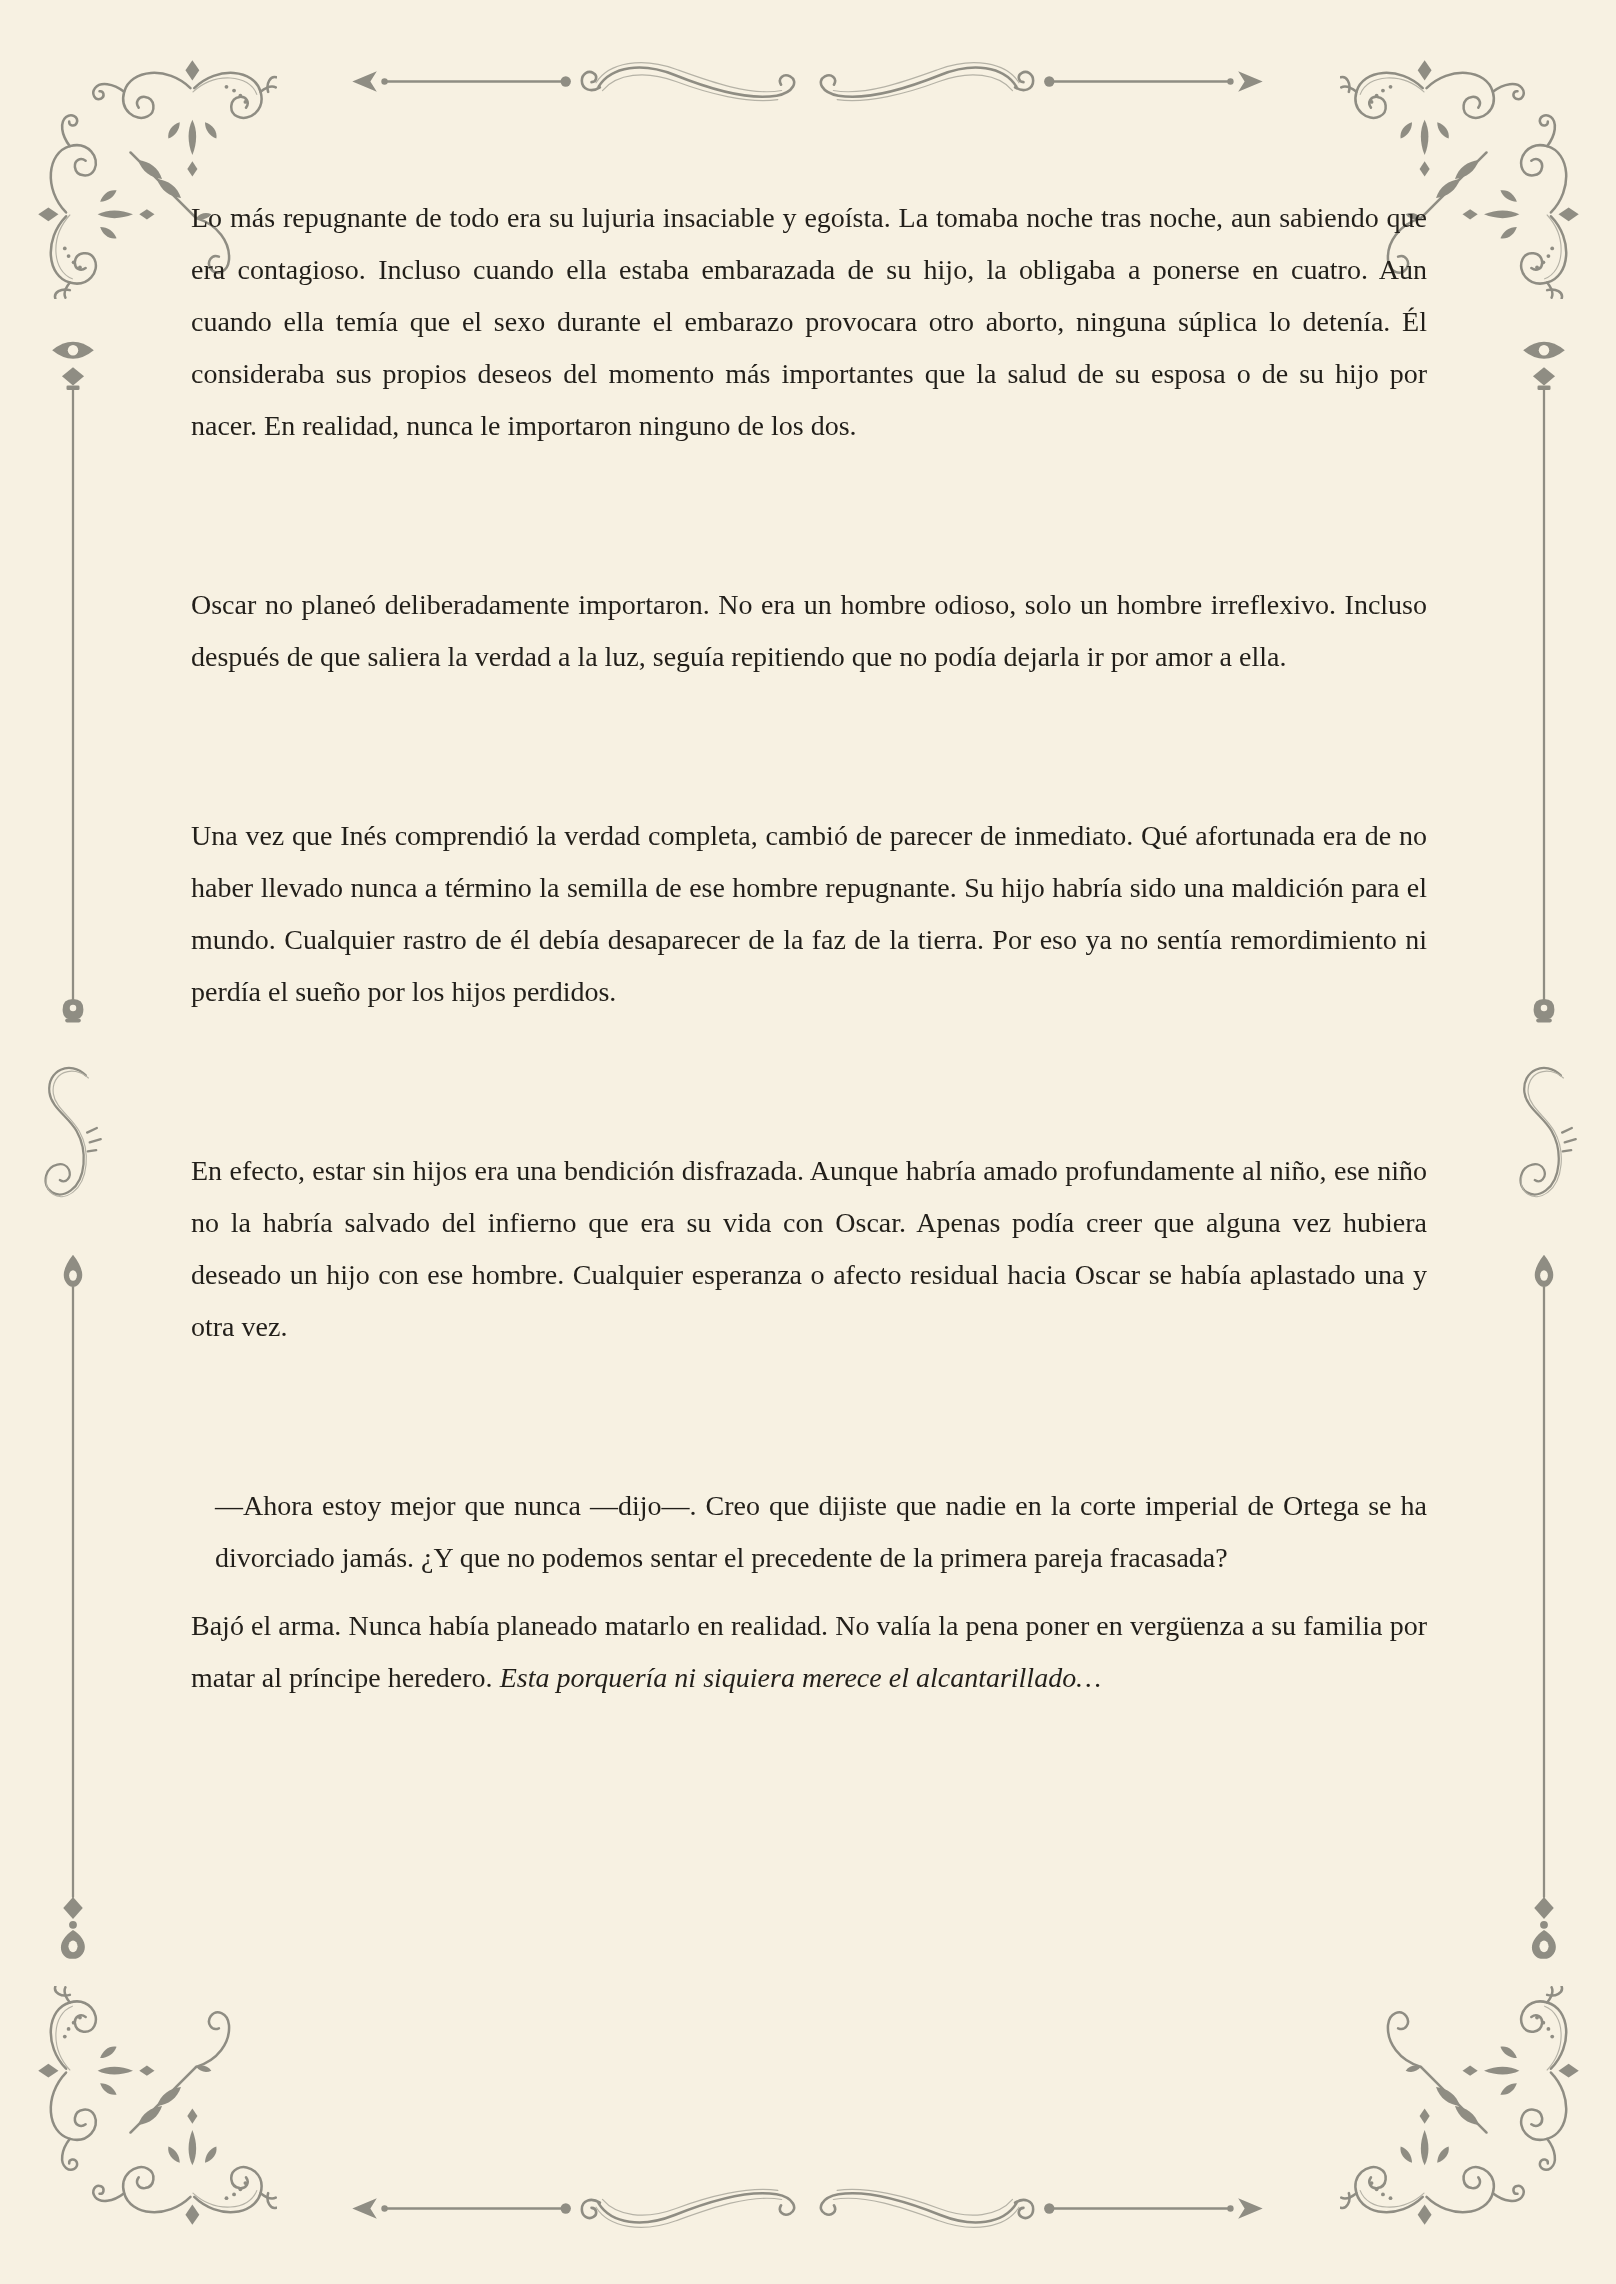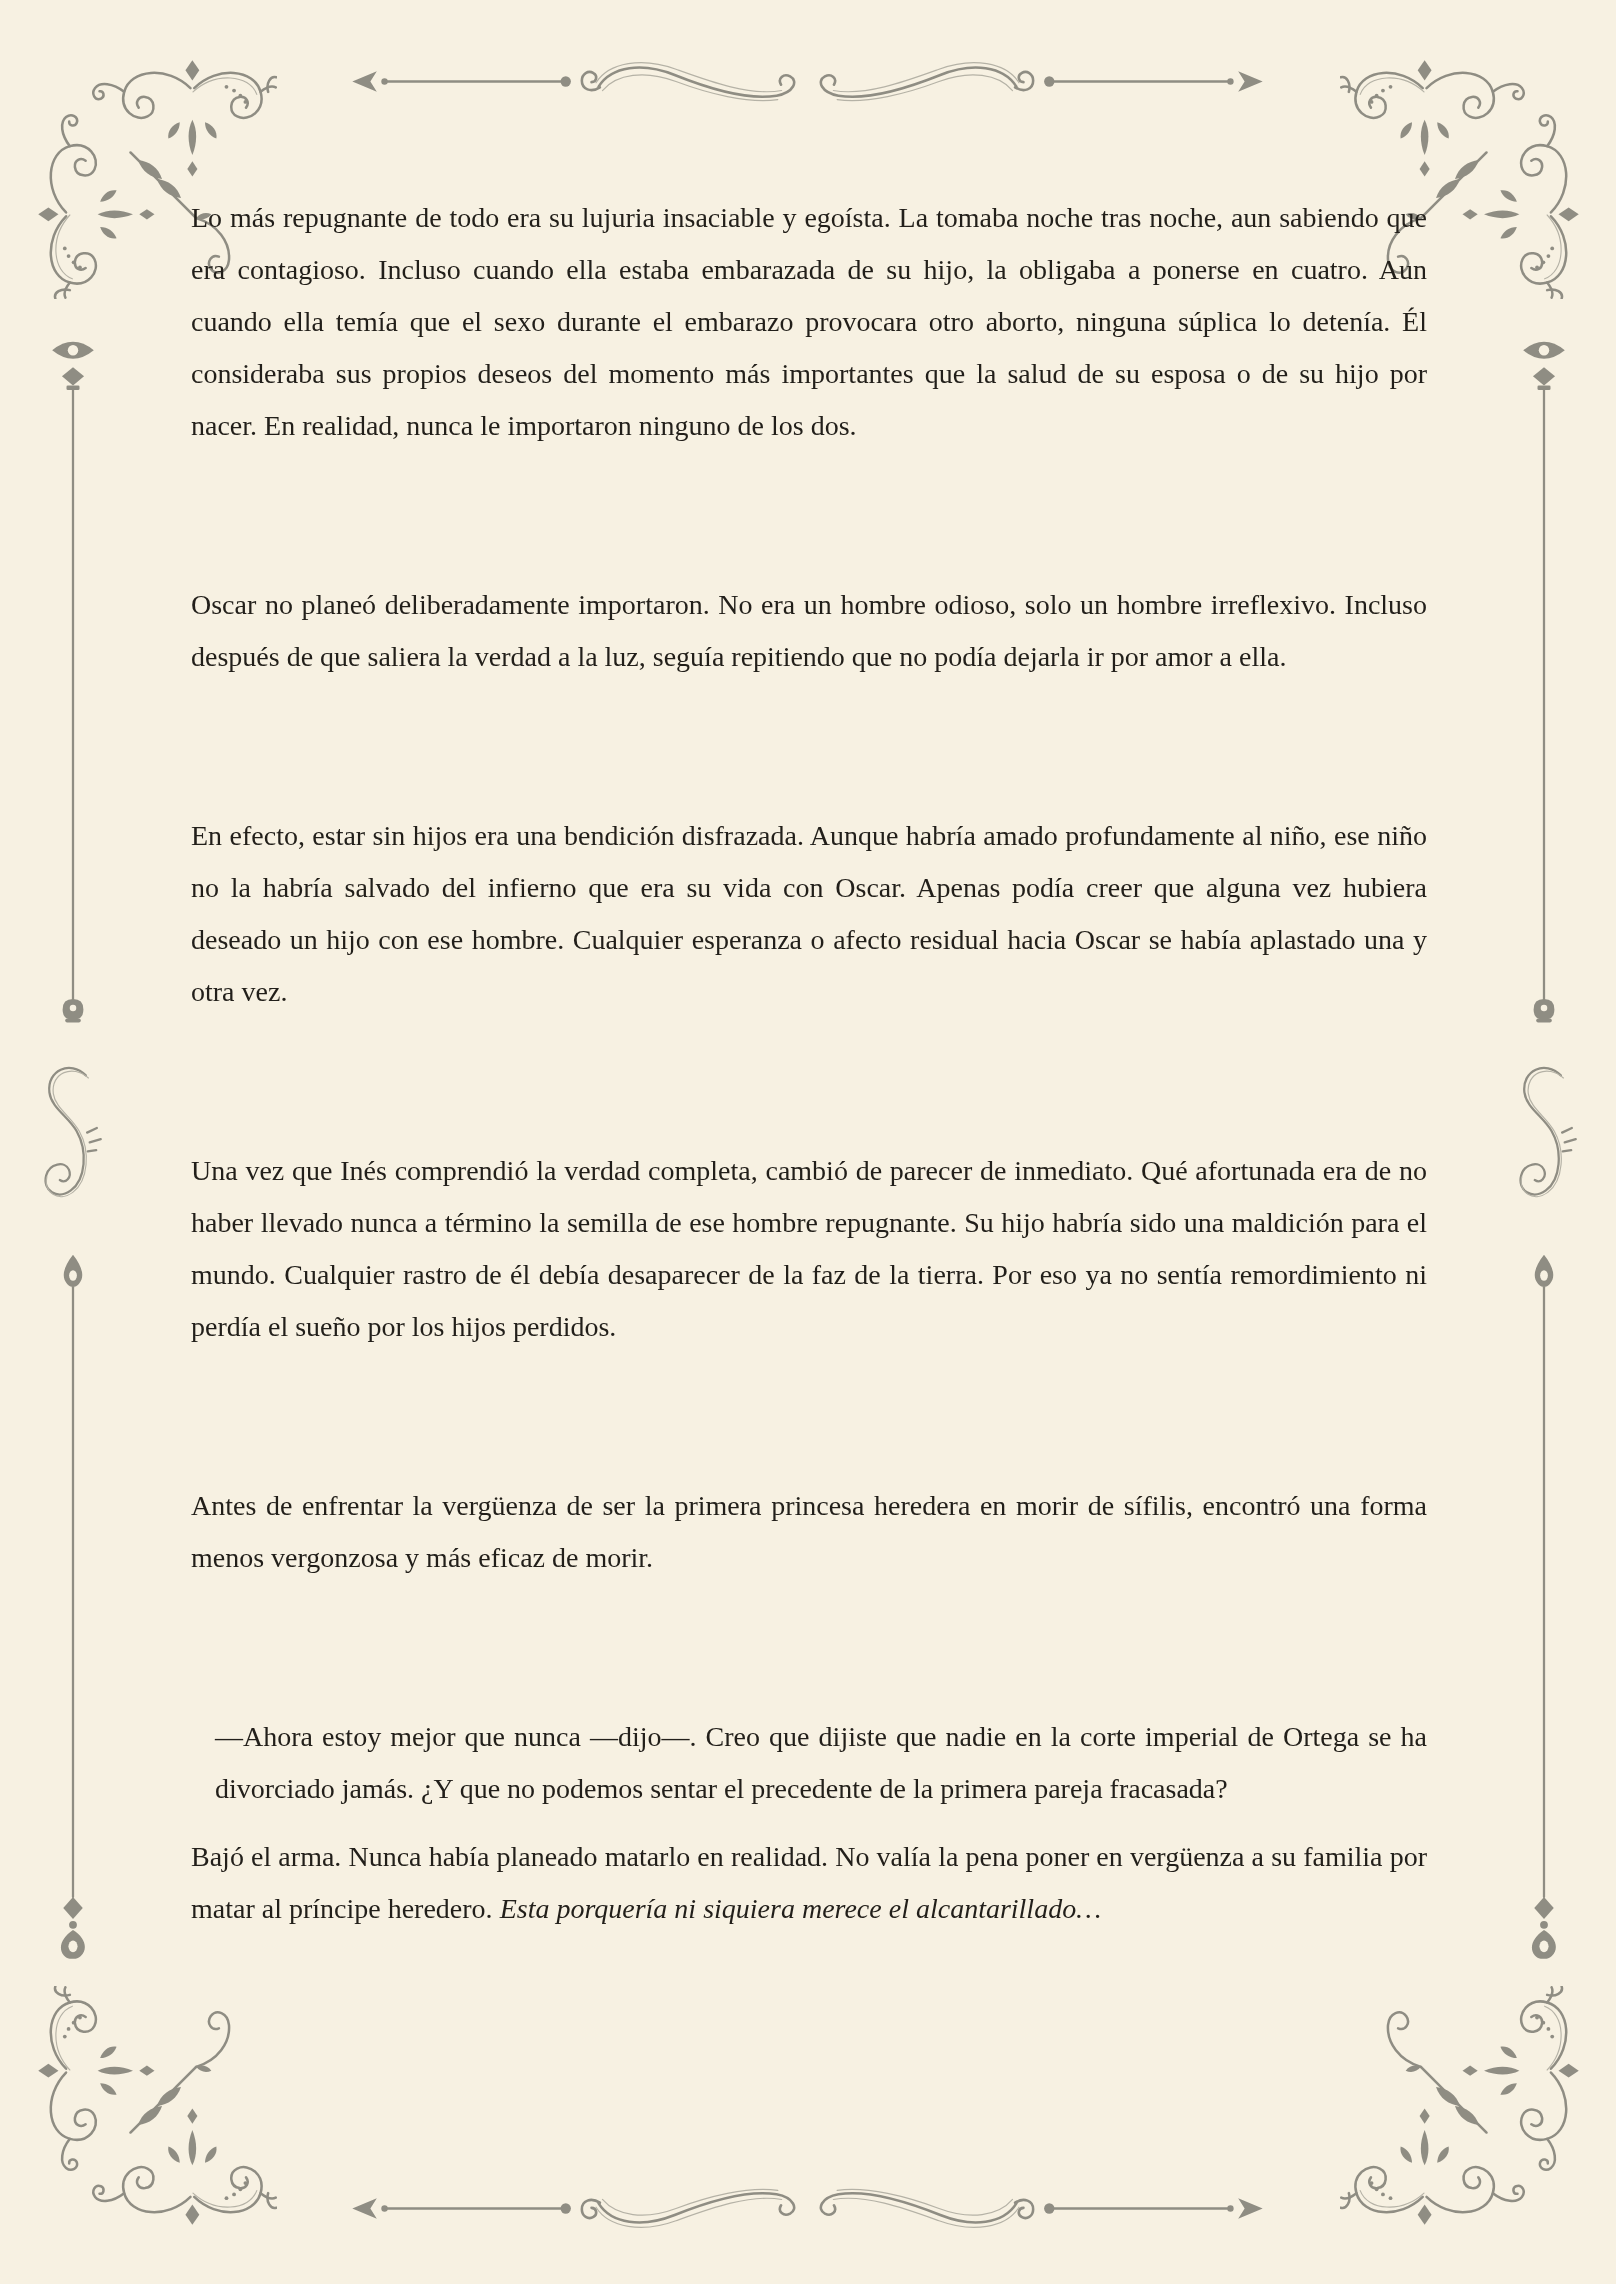--- a/index.html
+++ b/index.html
@@ -174,21 +174,20 @@
   <svg class="orn" style="left:1514px;top:1065px" width="65" height="156" viewBox="0 0 100 240">
       <use href="#fig8"></use>
     </svg>
   <svg class="orn" style="left:1518px;top:1253px" width="52" height="706" viewBox="0 0 80 1085">
       <use href="#pin2"></use>
     </svg>
 
   <div class="textcol">
     <p><span>Lo más repugnante de todo era su lujuria insaciable y egoísta. La tomaba noche tras noche, aun sabiendo que era contagioso. Incluso cuando ella estaba embarazada de su hijo, la obligaba a ponerse en cuatro. Aun cuando ella temía que el sexo durante el embarazo provocara otro aborto, ninguna súplica lo detenía. Él consideraba sus propios deseos del momento más importantes que la salud de su esposa o de su hijo por nacer. En realidad, nunca le importaron ninguno de los dos.</span></p>
     <p><span>Oscar no planeó deliberadamente importaron. No era un hombre odioso, solo un hombre irreflexivo. Incluso después de que saliera la verdad a la luz, seguía repitiendo que no podía dejarla ir por amor a ella.</span></p>
+    <p><span>Una vez que Inés comprendió la verdad completa, cambió de parecer de inmediato. Qué afortunada era de no haber llevado nunca a término la semilla de ese hombre repugnante. Su hijo habría sido una maldición para el mundo. Cualquier rastro de él debía desaparecer de la faz de la tierra. Por eso ya no sentía remordimiento ni perdía el sueño por los hijos perdidos.</span></p>
     <p><span>En efecto, estar sin hijos era una bendición disfrazada. Aunque habría amado profundamente al niño, ese niño no la habría salvado del infierno que era su vida con Oscar. Apenas podía creer que alguna vez hubiera deseado un hijo con ese hombre. Cualquier esperanza o afecto residual hacia Oscar se había aplastado una y otra vez.</span></p>
-    <p><span>Una vez que Inés comprendió la verdad completa, cambió de parecer de inmediato. Qué afortunada era de no haber llevado nunca a término la semilla de ese hombre repugnante. Su hijo habría sido una maldición para el mundo. Cualquier rastro de él debía desaparecer de la faz de la tierra. Por eso ya no sentía remordimiento ni perdía el sueño por los hijos perdidos.</span></p>
-    <p><span>Antes de enfrentar la vergüenza de ser la primera princesa heredera en morir de sífilis, encontró una forma menos vergonzosa y más eficaz de morir.</span></p>
     <p class="tight"><span>—Ahora estoy mejor que nunca —dijo—. Creo que dijiste que nadie en la corte imperial de Ortega se ha divorciado jamás. ¿Y que no podemos sentar el precedente de la primera pareja fracasada?</span></p>
     <p><span>Bajó el arma. Nunca había planeado matarlo en realidad. No valía la pena poner en vergüenza a su familia por matar al príncipe heredero. </span><em>Esta porquería ni siquiera merece el alcantarillado…</em></p>
   </div>
 
 </div>
 
 
 </body></html>

